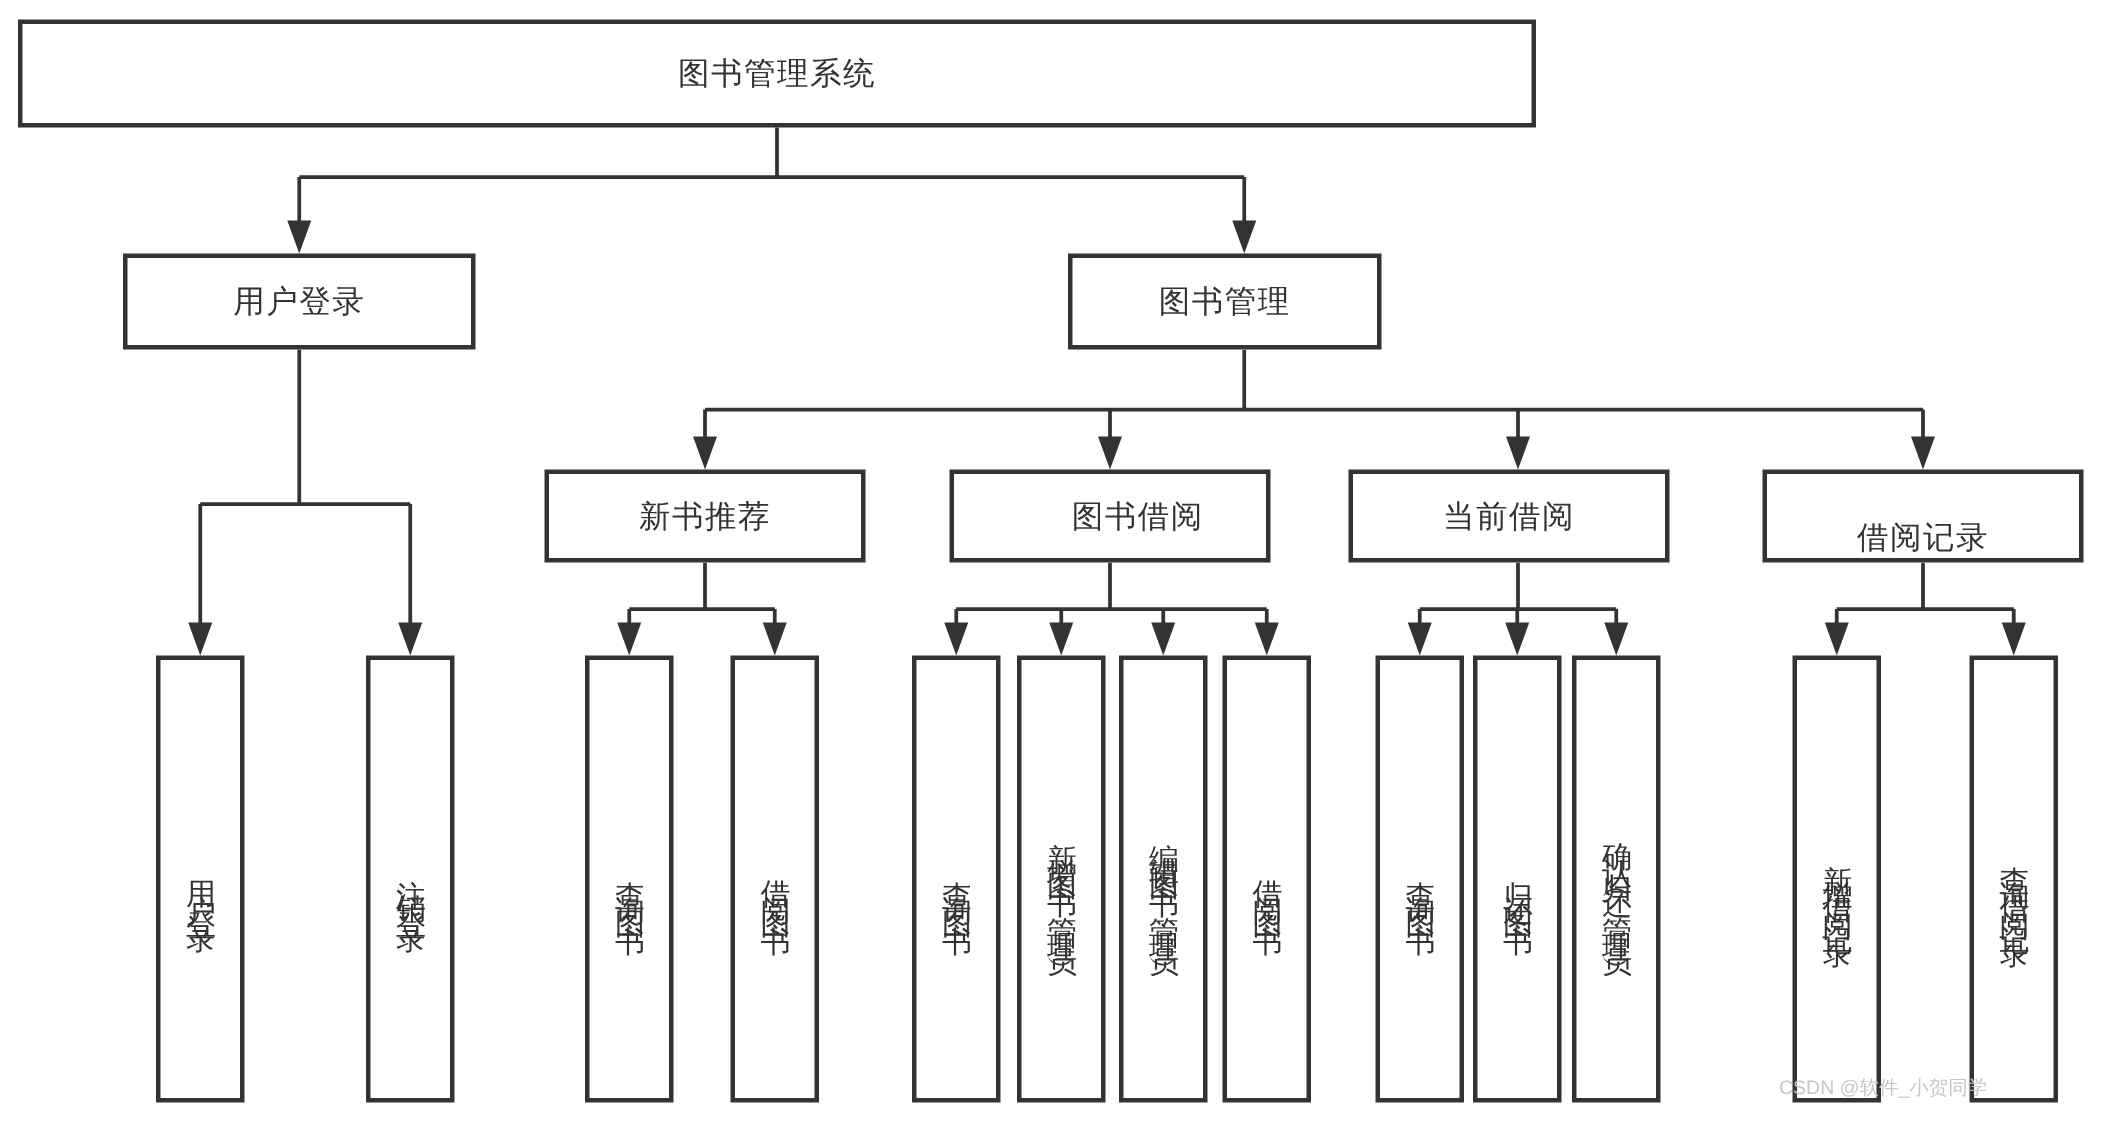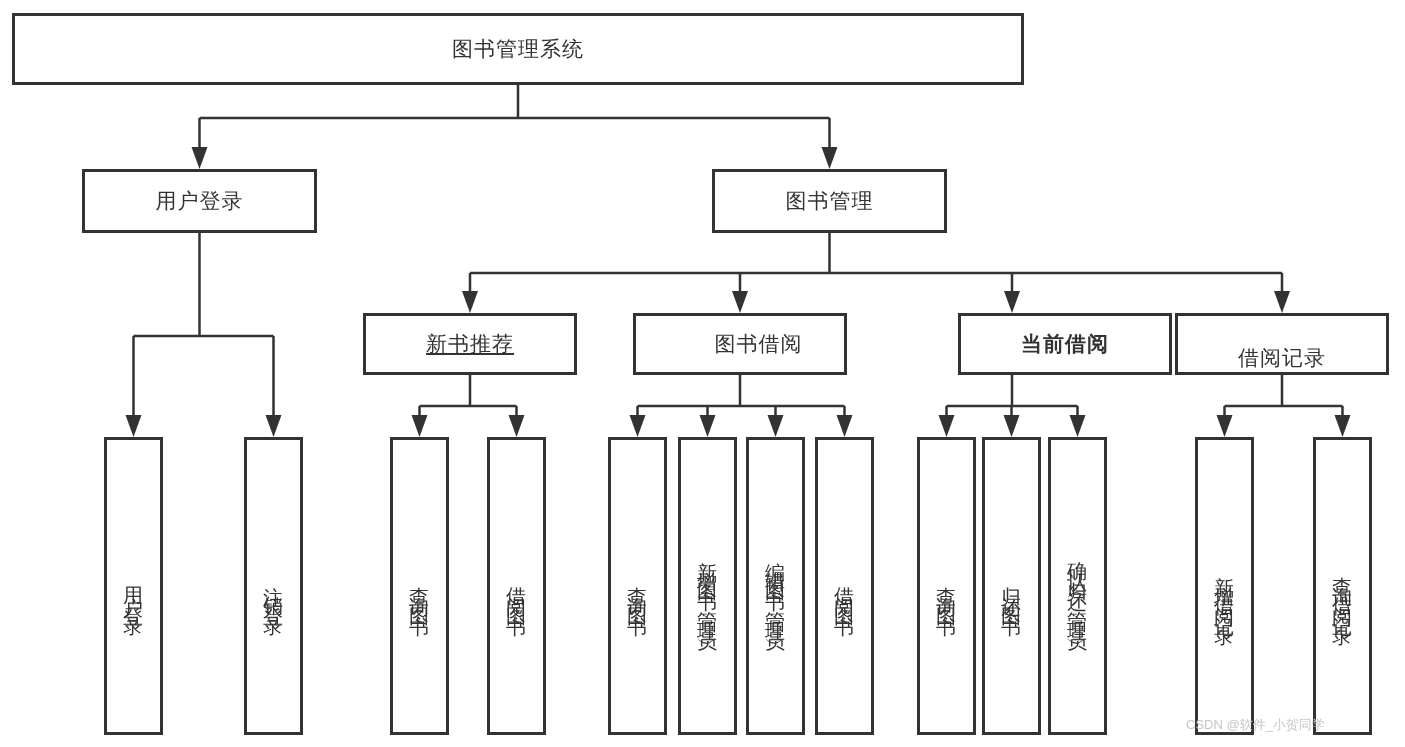--- a/index.html
+++ b/index.html
@@ -30,25 +30,25 @@
     background: #ffffff;
     display: flex;
     align-items: center;
     justify-content: center;
     color: #333333;
     z-index: 2;
   }
   .hnode { font-size: 21px; letter-spacing: 1px; }
   .root-node   { left: 12px;  top: 13px;  width: 1012px; height: 72px; }
   .l2-a        { left: 82px;  top: 169px; width: 235px;  height: 64px; }
-  .l2-b        { left: 712px; top: 169px; width: 235px;  height: 64px; }
+  .l2-b        { left: 712px; top: 169px; width: 209px;  height: 64px; }
   .l3          { top: 313px; height: 62px; width: 214px; }
-  .l3-a { left: 363px; text-decoration: underline; }
+  .l3-a { left: 363px; }
   .l3-b { left: 633px; padding-left: 37px; }
-  .l3-c { left: 958px; font-weight: bold; }
+  .l3-c { left: 899px; }
   .l3-d { left: 1175px; align-items: flex-end; }
   .leaf {
     top: 437px;
     width: 59px;
     height: 298px;
     border-width: 3px;
   }
   .leaf span {
     writing-mode: vertical-rl;
     text-orientation: mixed;

